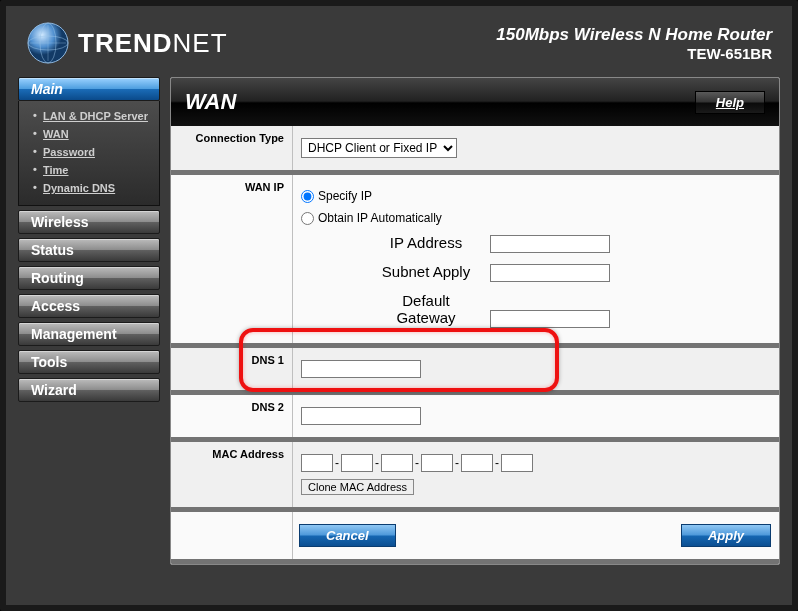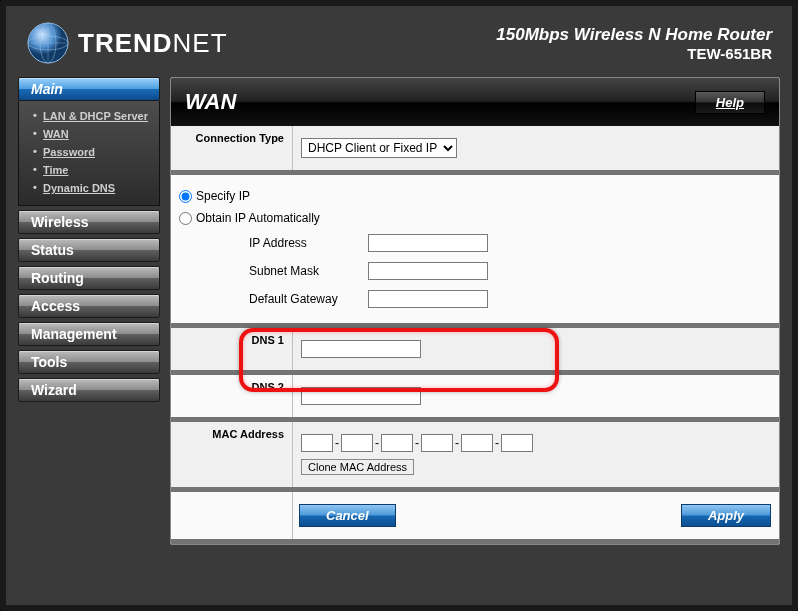--- a/index.html
+++ b/index.html
@@ -57,21 +57,21 @@
   .row { display: flex; border-bottom: 5px solid #737373; background: #fafafa; }
   .row:nth-child(odd) { background: #f0f0f0; }
   .row-label {
     width: 122px; text-align: right; padding: 6px 8px 6px 4px;
     font-weight: bold; border-right: 1px solid #bfbfbf; font-size: 11px;
     display: flex; align-items: flex-start; justify-content: flex-end;
   }
   .row-body { flex: 1; padding: 12px 8px; display: flex; flex-wrap: wrap; align-items: center; gap: 4px; }
   select, input[type=text] { font-size: 12px; padding: 1px 2px; border: 1px solid #7a7a7a; background:#fff; }
   .radio-line { display: flex; align-items: center; gap: 4px; width: 100%; padding: 2px 0; }
-  .sublabel { display:inline-block; width: 110px; text-align:left; margin-right:6px; font-size:12px;}
+  .sublabel { display:inline-block; width: 110px; text-align:center; margin-right:6px; font-size:15px;}
   .subrow { width: 100%; padding: 3px 0 3px 70px; }
   .subrow input[type=text] { width: 120px; }
   .highlight-box {
     position: absolute; border: 4px solid #e11; border-radius: 14px;
     box-shadow: 0 0 4px rgba(0,0,0,0.3), inset 0 0 4px rgba(255,0,0,0.3);
     pointer-events: none;
   }
   .mac-seg { width: 32px; }
   .dash { padding: 0 2px; }
   .btn-row { justify-content: space-between; padding-left: 130px; }
@@ -156,35 +156,36 @@
           <div class="row">
             <div class="row-label">Connection Type</div>
             <div class="row-body">
               <select>
                 <option>DHCP Client or Fixed IP</option>
               </select>
             </div>
           </div>
 
           <div class="row">
+            <div class="row-label">WAN IP</div>
             <div class="row-body" style="flex-direction:column; align-items:flex-start;">
               <label class="radio-line">
                 <input type="radio" name="wanip" checked="" style="">
                 <span>Specify IP</span>
               </label>
               <label class="radio-line">
                 <input type="radio" name="wanip" style="">
                 <span>Obtain IP Automatically</span>
               </label>
               <div class="subrow">
                 <span class="sublabel">IP Address</span>
                 <input type="text" value="" style="">
               </div>
               <div class="subrow">
-                <span class="sublabel">Subnet Mask</span>
+                <span class="sublabel">Subnet Apply</span>
                 <input type="text" value="" style="">
               </div>
               <div class="subrow">
                 <span class="sublabel">Default Gateway</span>
                 <input type="text" value="" style="">
               </div>
             </div>
           </div>
 
           <div class="row">

